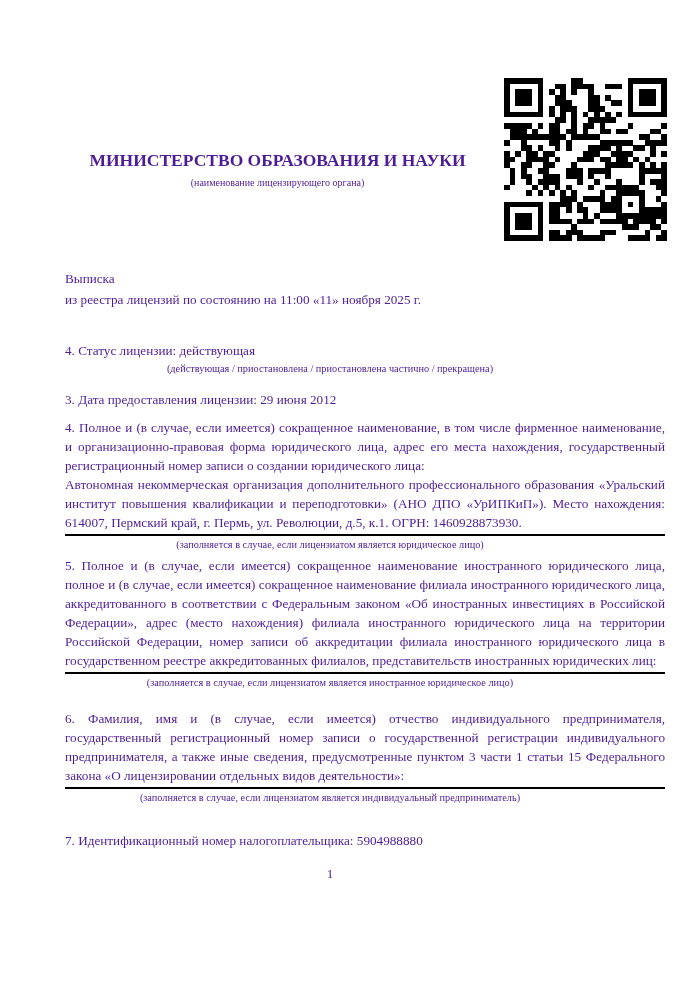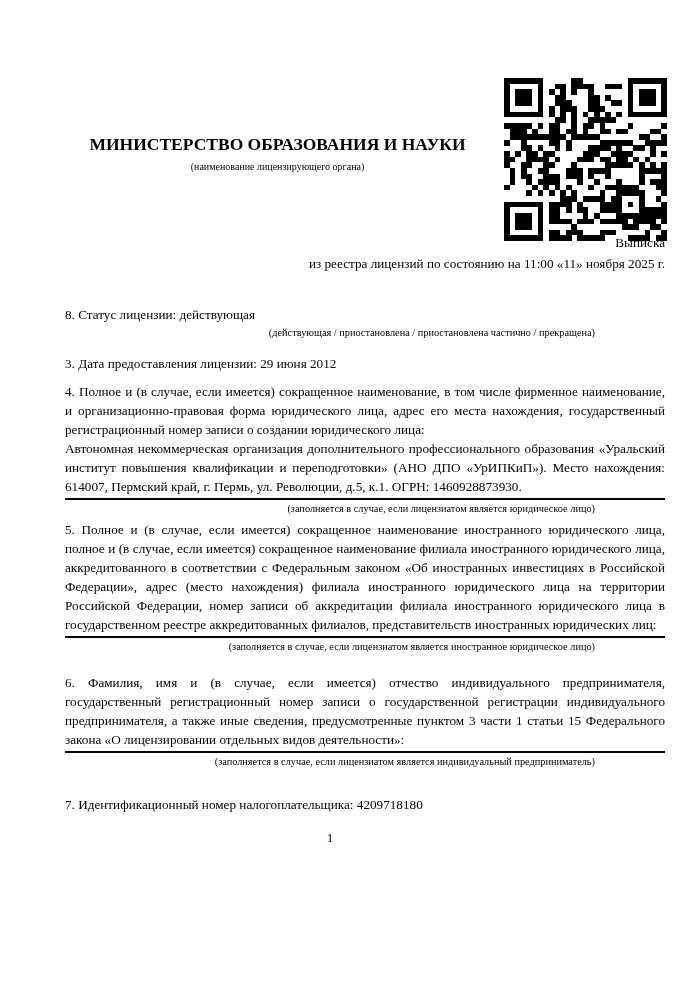--- a/index.html
+++ b/index.html
@@ -1,24 +1,24 @@
 <!DOCTYPE html>
 <html lang="ru"><head>
 <meta charset="utf-8">
 <style>
   html, body { margin: 0; padding: 0; background: #ffffff; }
   .page {
     width: 700px;
     height: 989px;
     position: relative;
     background: #ffffff;
-    color: #000000;
+    color: #4c1d95;
     font-family: "Liberation Serif", "DejaVu Serif", serif;
     box-sizing: border-box;
-    padding: 0 35px 0 65px;
+    padding: 16px 35px 0 65px;
     overflow: hidden;
   }
   .qr {
     position: absolute;
     top: 78px;
     left: 504px;
     width: 163px;
     height: 163px;
   }
   .header {
@@ -30,34 +30,34 @@
     font-weight: bold;
     font-size: 17.5px;
     line-height: 28px;
   }
   .header-caption {
     font-size: 10px;
     line-height: 12px;
     margin-top: 3px;
   }
   .title {
-    margin-top: 59px;
+    margin-top: 79px;
     width: 600px;
-    text-align: right;
+    text-align: left;
     font-size: 13.2px;
     line-height: 21px;
   }
   .item {
     font-size: 13.2px;
     line-height: 19px;
   }
   .justify { text-align: justify; }
   .caption-row {
     width: 530px;
-    text-align: right;
+    text-align: center;
     font-size: 10.3px;
     line-height: 13px;
     margin-top: 2px;
   }
   .rule {
     width: 600px;
     border-top: 2px solid #000000;
     margin-top: 2px;
     height: 0;
   }
@@ -525,36 +525,36 @@
       <div>МИНИСТЕРСТВО ОБРАЗОВАНИЯ И НАУКИ</div>
     </div>
     <div class="header-caption">(наименование лицензирующего органа)</div>
   </div>
 
   <div class="title">
     <div>Выписка</div>
     <div>из реестра лицензий по состоянию на 11:00 «11» ноября 2025 г.</div>
   </div>
 
-  <div class="item m-item1">8. Статус лицензии: действующая</div>
+  <div class="item m-item1">4. Статус лицензии: действующая</div>
   <div class="caption-row">(действующая / приостановлена / приостановлена частично / прекращена)</div>
 
 
   <div class="item m-item3">3. Дата предоставления лицензии: 29 июня 2012</div>
 
   <div class="item justify m-item4">4. Полное и (в случае, если имеется) сокращенное наименование, в том числе фирменное наименование, и организационно-правовая форма юридического лица, адрес его места нахождения, государственный регистрационный номер записи о создании юридического лица:</div>
   <div class="item justify">Автономная некоммерческая организация дополнительного профессионального образования «Уральский институт повышения квалификации и переподготовки» (АНО ДПО «УрИПКиП»). Место нахождения: 614007, Пермский край, г. Пермь, ул. Революции, д.5, к.1. ОГРН: 1460928873930.</div>
   <div class="rule"></div>
   <div class="caption-row">(заполняется в случае, если лицензиатом является юридическое лицо)</div>
 
   <div class="item justify m-item5">5. Полное и (в случае, если имеется) сокращенное наименование иностранного юридического лица, полное и (в случае, если имеется) сокращенное наименование филиала иностранного юридического лица, аккредитованного в соответствии с Федеральным законом «Об иностранных инвестициях в Российской Федерации», адрес (место нахождения) филиала иностранного юридического лица на территории Российской Федерации, номер записи об аккредитации филиала иностранного юридического лица в государственном реестре аккредитованных филиалов, представительств иностранных юридических лиц:</div>
   <div class="rule"></div>
   <div class="caption-row">(заполняется в случае, если лицензиатом является иностранное юридическое лицо)</div>
 
   <div class="item justify m-item6">6. Фамилия, имя и (в случае, если имеется) отчество индивидуального предпринимателя, государственный регистрационный номер записи о государственной регистрации индивидуального предпринимателя, а также иные сведения, предусмотренные пунктом 3 части 1 статьи 15 Федерального закона «О лицензировании отдельных видов деятельности»:</div>
   <div class="rule"></div>
   <div class="caption-row">(заполняется в случае, если лицензиатом является индивидуальный предприниматель)</div>
 
-  <div class="item m-item7">7. Идентификационный номер налогоплательщика: 4209718180</div>
+  <div class="item m-item7">7. Идентификационный номер налогоплательщика: 5904988880</div>
 
   <div class="page-number-row">1</div>
 
 </div>
 
 </body></html>

